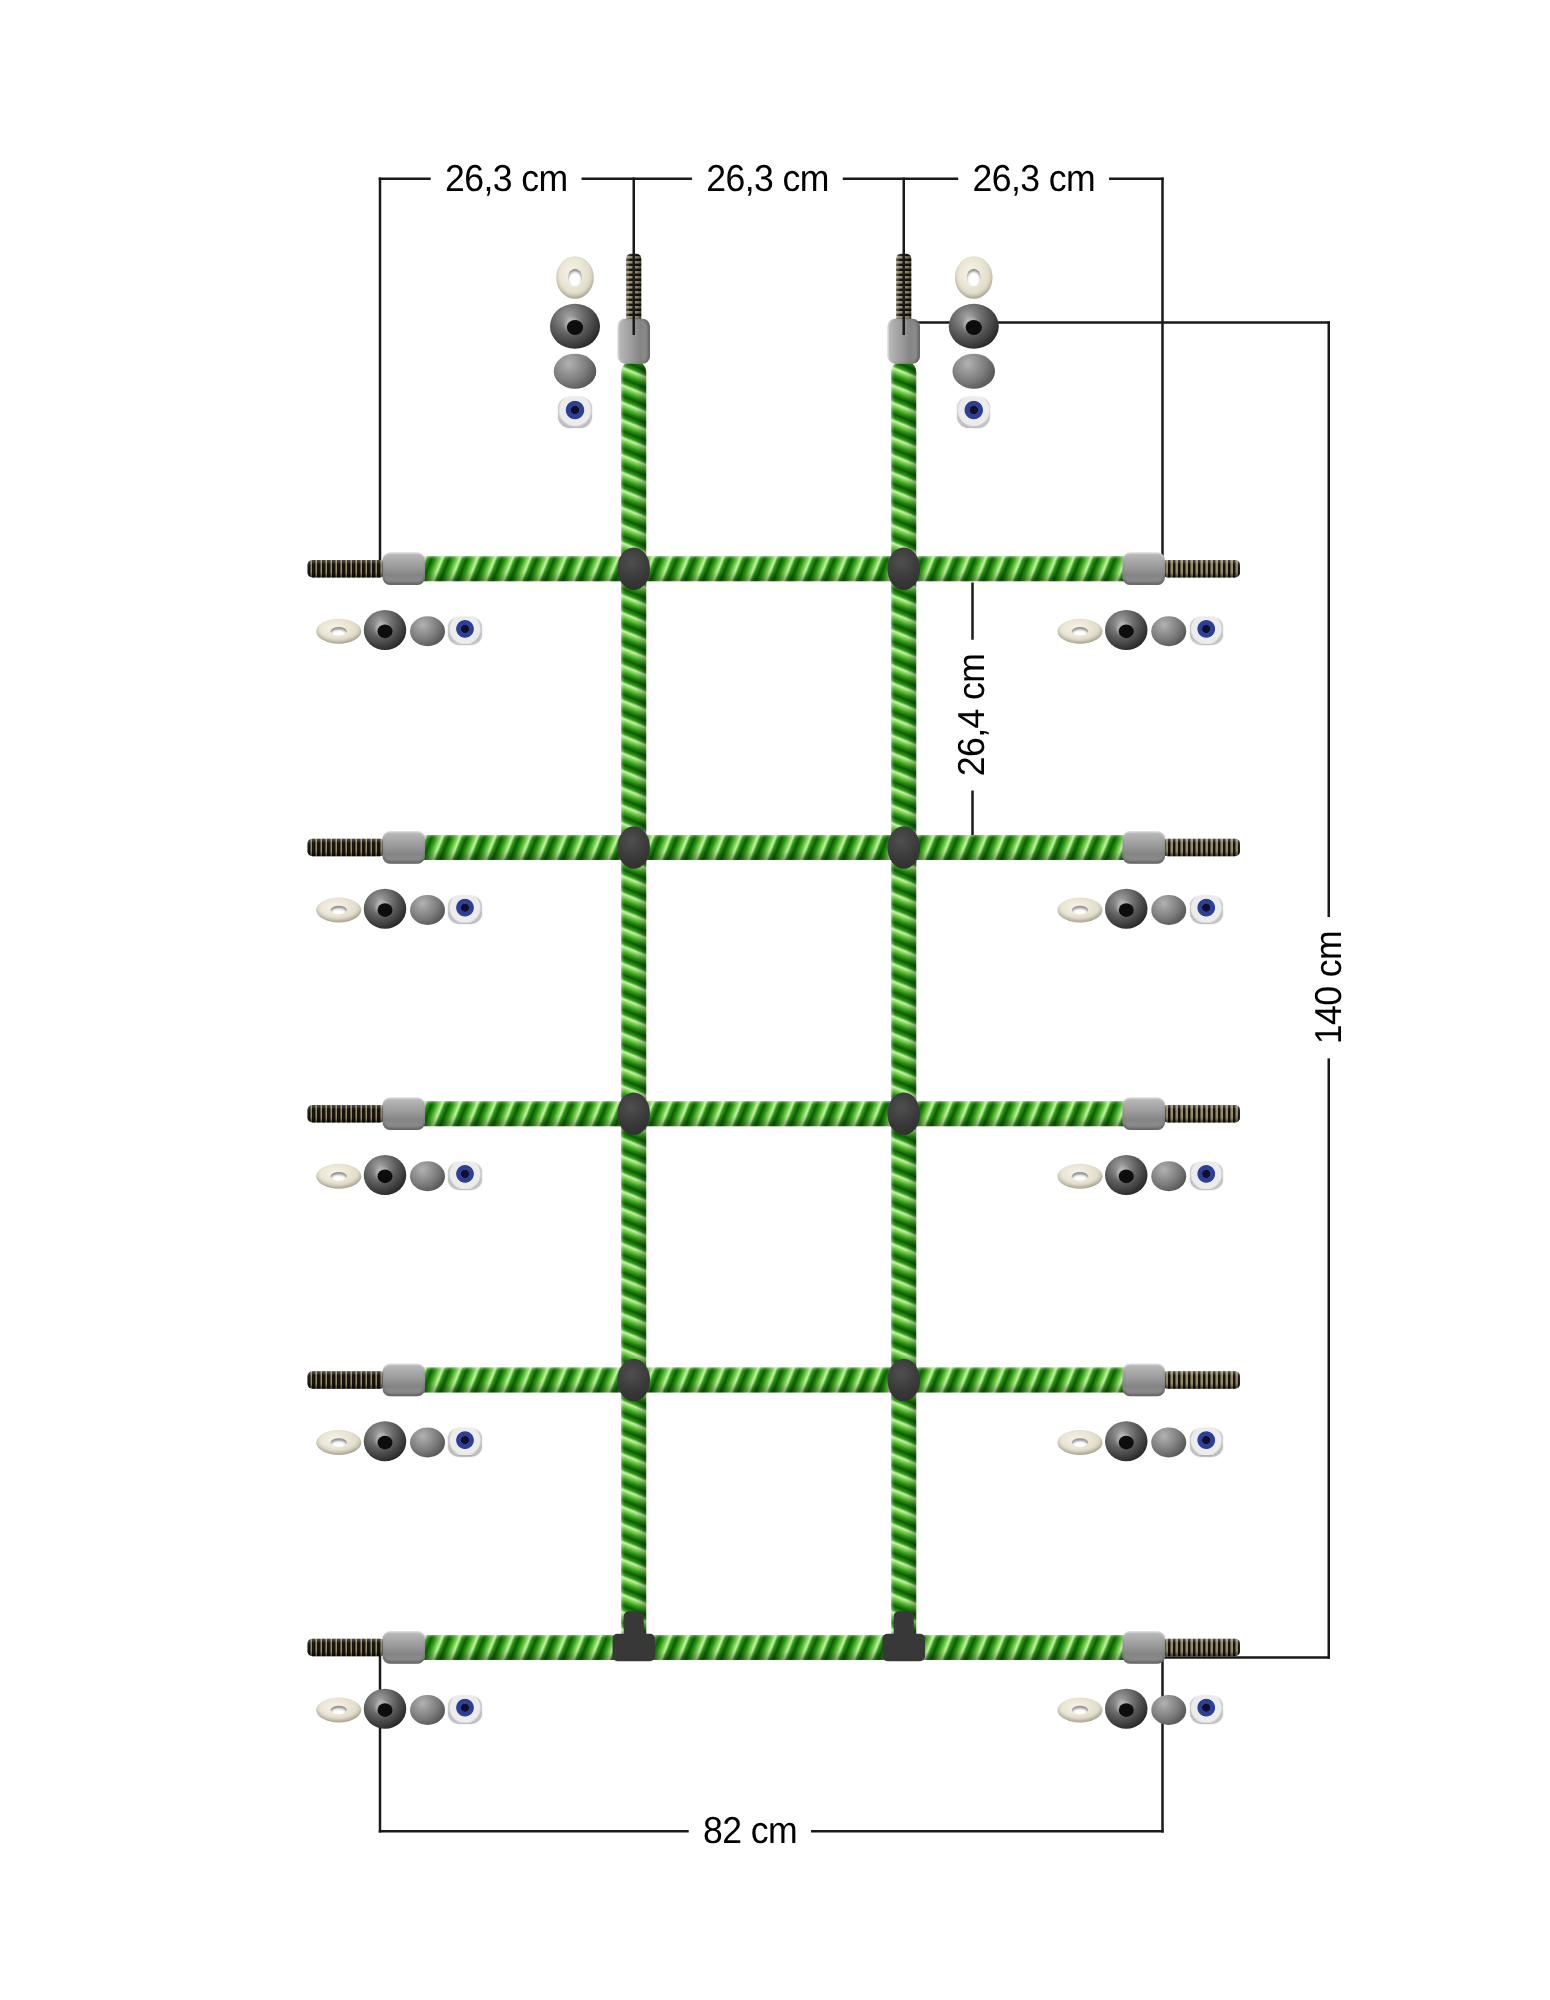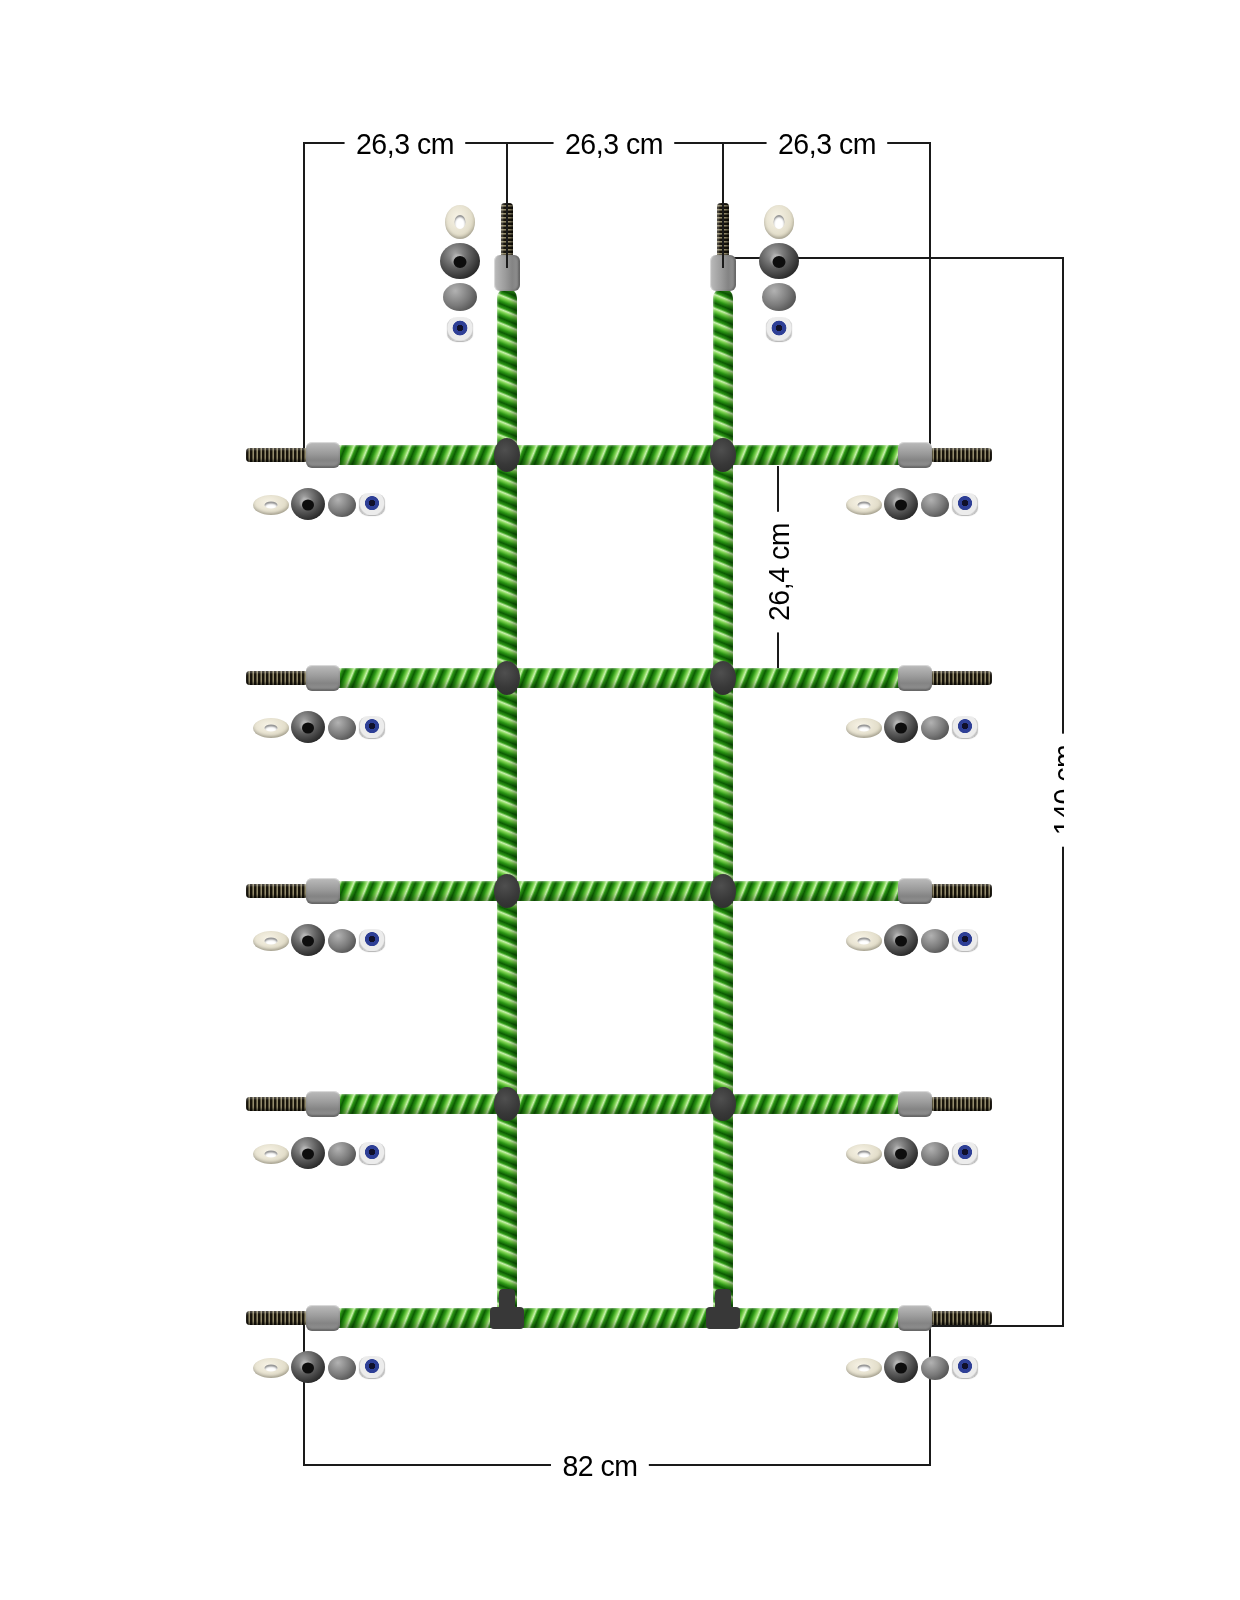--- a/index.html
+++ b/index.html
@@ -1,16 +1,16 @@
 <!DOCTYPE html>
 <html><head>
 <meta charset="utf-8">
 <style>
   html,body{margin:0;padding:0;background:#fff;}
-  .canvas{position:relative;width:1064px;height:1600px;background:#fff;overflow:hidden;
+  .canvas{position:relative;width:1240px;height:1600px;background:#fff;overflow:hidden;
           font-family:"Liberation Sans", sans-serif;}
   .dline{position:absolute;background:#1a1a1a;z-index:1;}
   .dline.over{z-index:4;}
   .dlabel{position:absolute;z-index:6;background:#fff;color:#000;font-size:30px;
           letter-spacing:-0.5px;white-space:nowrap;padding:0 12px;line-height:1.1;
           transform:translate(-50%,-50%) scaleX(.95);}
   .dlabel.rot{transform:translate(-50%,-50%) rotate(-90deg) scaleX(.95);}
   .rope-h{position:absolute;z-index:2;border-radius:10px;
     background:repeating-linear-gradient(112deg,#0c5c03 0px,#2e9a16 3px,#7fd452 6px,#c9f2ad 8px,#2e9a16 10px,#0c5c03 13px);
     box-shadow:inset 0 1px 2px rgba(255,255,255,.45), inset 0 -4px 6px rgba(0,0,0,.35);}

